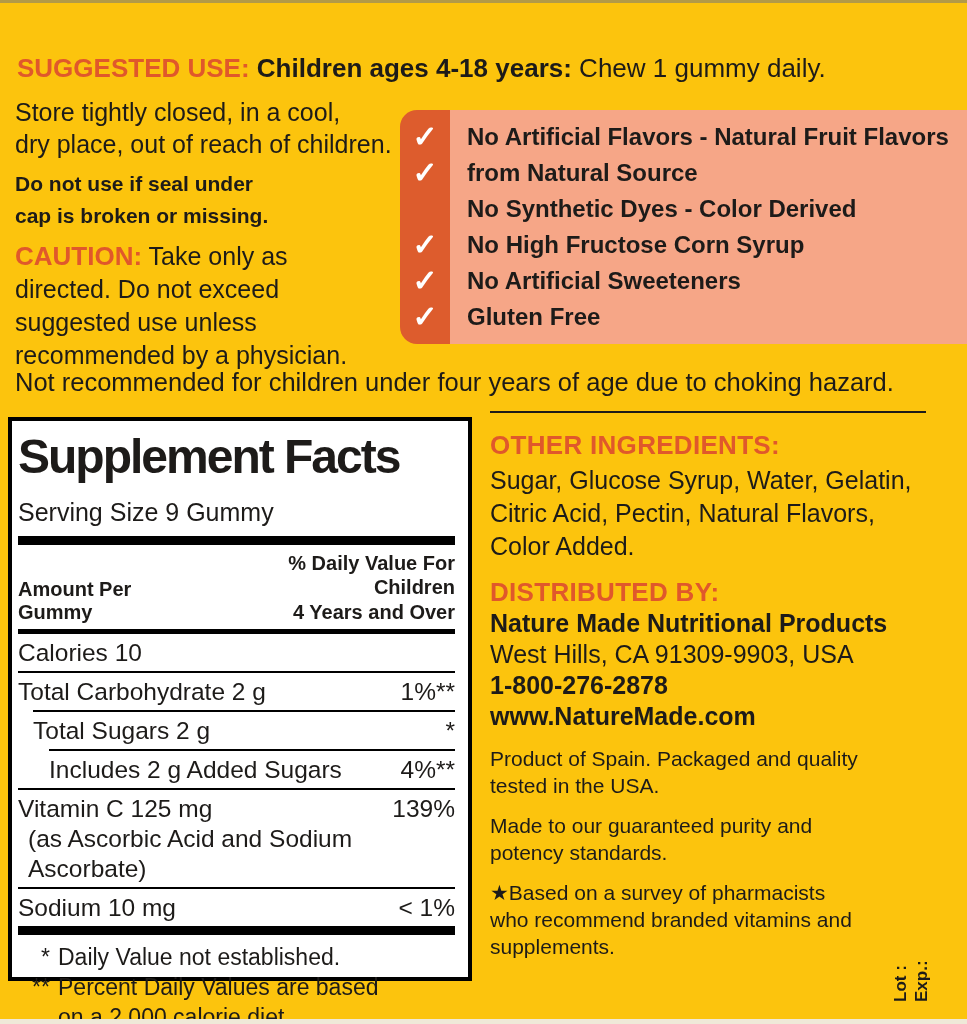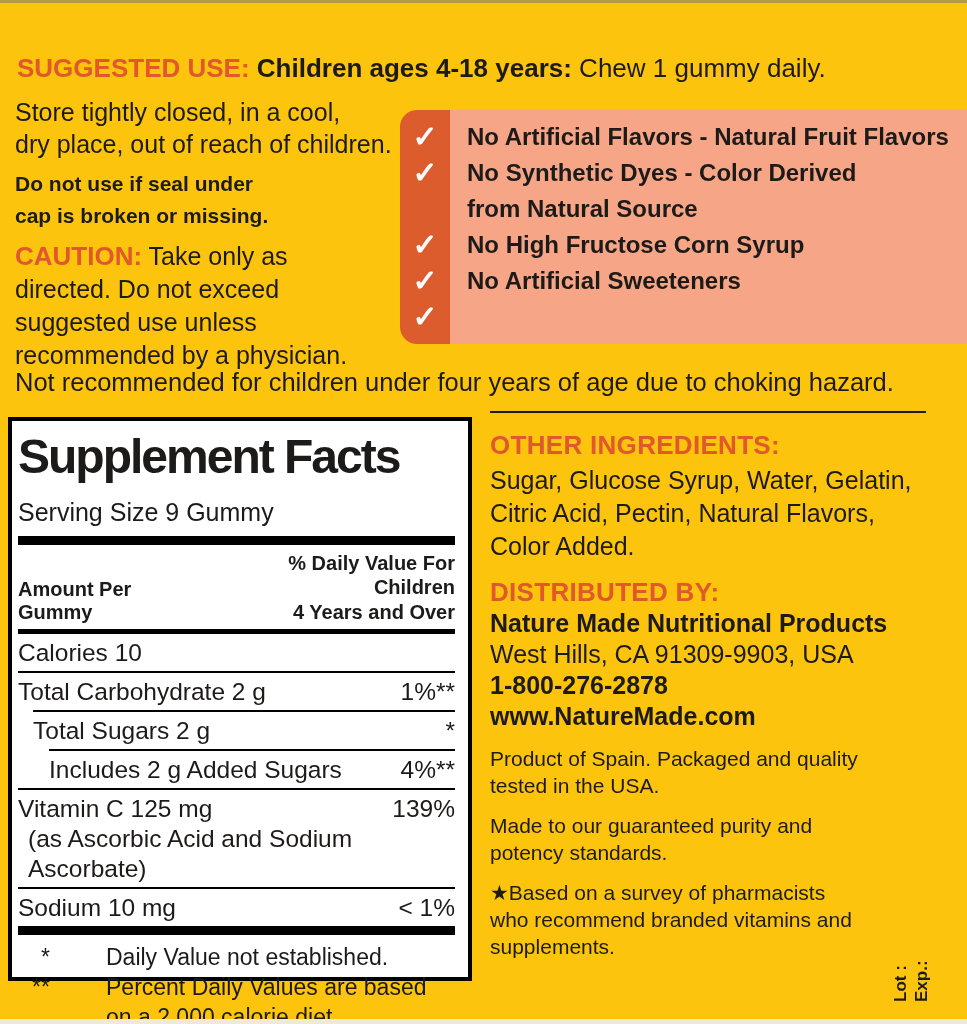--- a/index.html
+++ b/index.html
@@ -49,21 +49,21 @@
   .fh-right span{display:block;}
   .frow{display:flex;justify-content:space-between;font-size:24.5px;line-height:30px;padding:4px 0 3px 0;}
   .frow + .frow{border-top:2px solid #000;}
   .frow.ind1{margin-left:15px;gap:36px;}
   .frow.ind2{margin-left:31px;}
   .frow .sub{display:block;font-size:24.5px;padding-left:10px;}
   .frow .val{white-space:nowrap;padding-left:8px;}
   .footnotes{margin-top:7px;font-size:23px;line-height:30px;}
   .fn{display:grid;grid-template-columns:32px 1fr;column-gap:8px;}
   .fn-marker{text-align:right;}
-  .fn-text span{display:block;margin-left:48px;}
+  .fn-text span{display:block;}
 
   
   .rightcol{position:absolute;left:490px;top:411px;width:452px;}
   .rc-rule{border-top:2px solid #1d1b19;width:436px;margin-bottom:17px;}
   .rc-h{font-size:26px;font-weight:bold;color:#E0582B;letter-spacing:.3px;}
   .rc-body{font-size:25px;line-height:33px;margin-top:3px;}
   .rc-body span{display:block;}
   .rc-dist{margin-top:14px;}
   .rc-line{font-size:25px;line-height:31px;}
   .rc-line.bold{font-weight:bold;}
@@ -111,38 +111,41 @@
   <div class="claims">
     <div class="claim-item">
       <span class="claim-check">✓</span>
       <span class="claim-text">
           <span>No Artificial Flavors - Natural Fruit Flavors</span>
         </span>
     </div>
     <div class="claim-item">
       <span class="claim-check">✓</span>
       <span class="claim-text">
+          <span>from Natural Source</span>
           <span>No Synthetic Dyes - Color Derived</span>
-          <span>from Natural Source</span>
         </span>
     </div>
     <div class="claim-item">
       <span class="claim-check">✓</span>
       <span class="claim-text">
           <span>No High Fructose Corn Syrup</span>
         </span>
     </div>
     <div class="claim-item">
       <span class="claim-check">✓</span>
       <span class="claim-text">
           <span>No Artificial Sweeteners</span>
         </span>
     </div>
     <div class="claim-item">
       <span class="claim-check">✓</span>
+      <span class="claim-text">
+          <span>Gluten Free</span>
+        </span>
     </div>
   </div>
 
   <div class="facts">
     <div class="facts-title">Supplement Facts</div>
     <div class="serving">Serving Size 9 Gummy</div>
     <div class="bar-thick"></div>
     <div class="facts-header">
       <div class="fh-left">Amount Per Gummy</div>
       <div class="fh-right">

